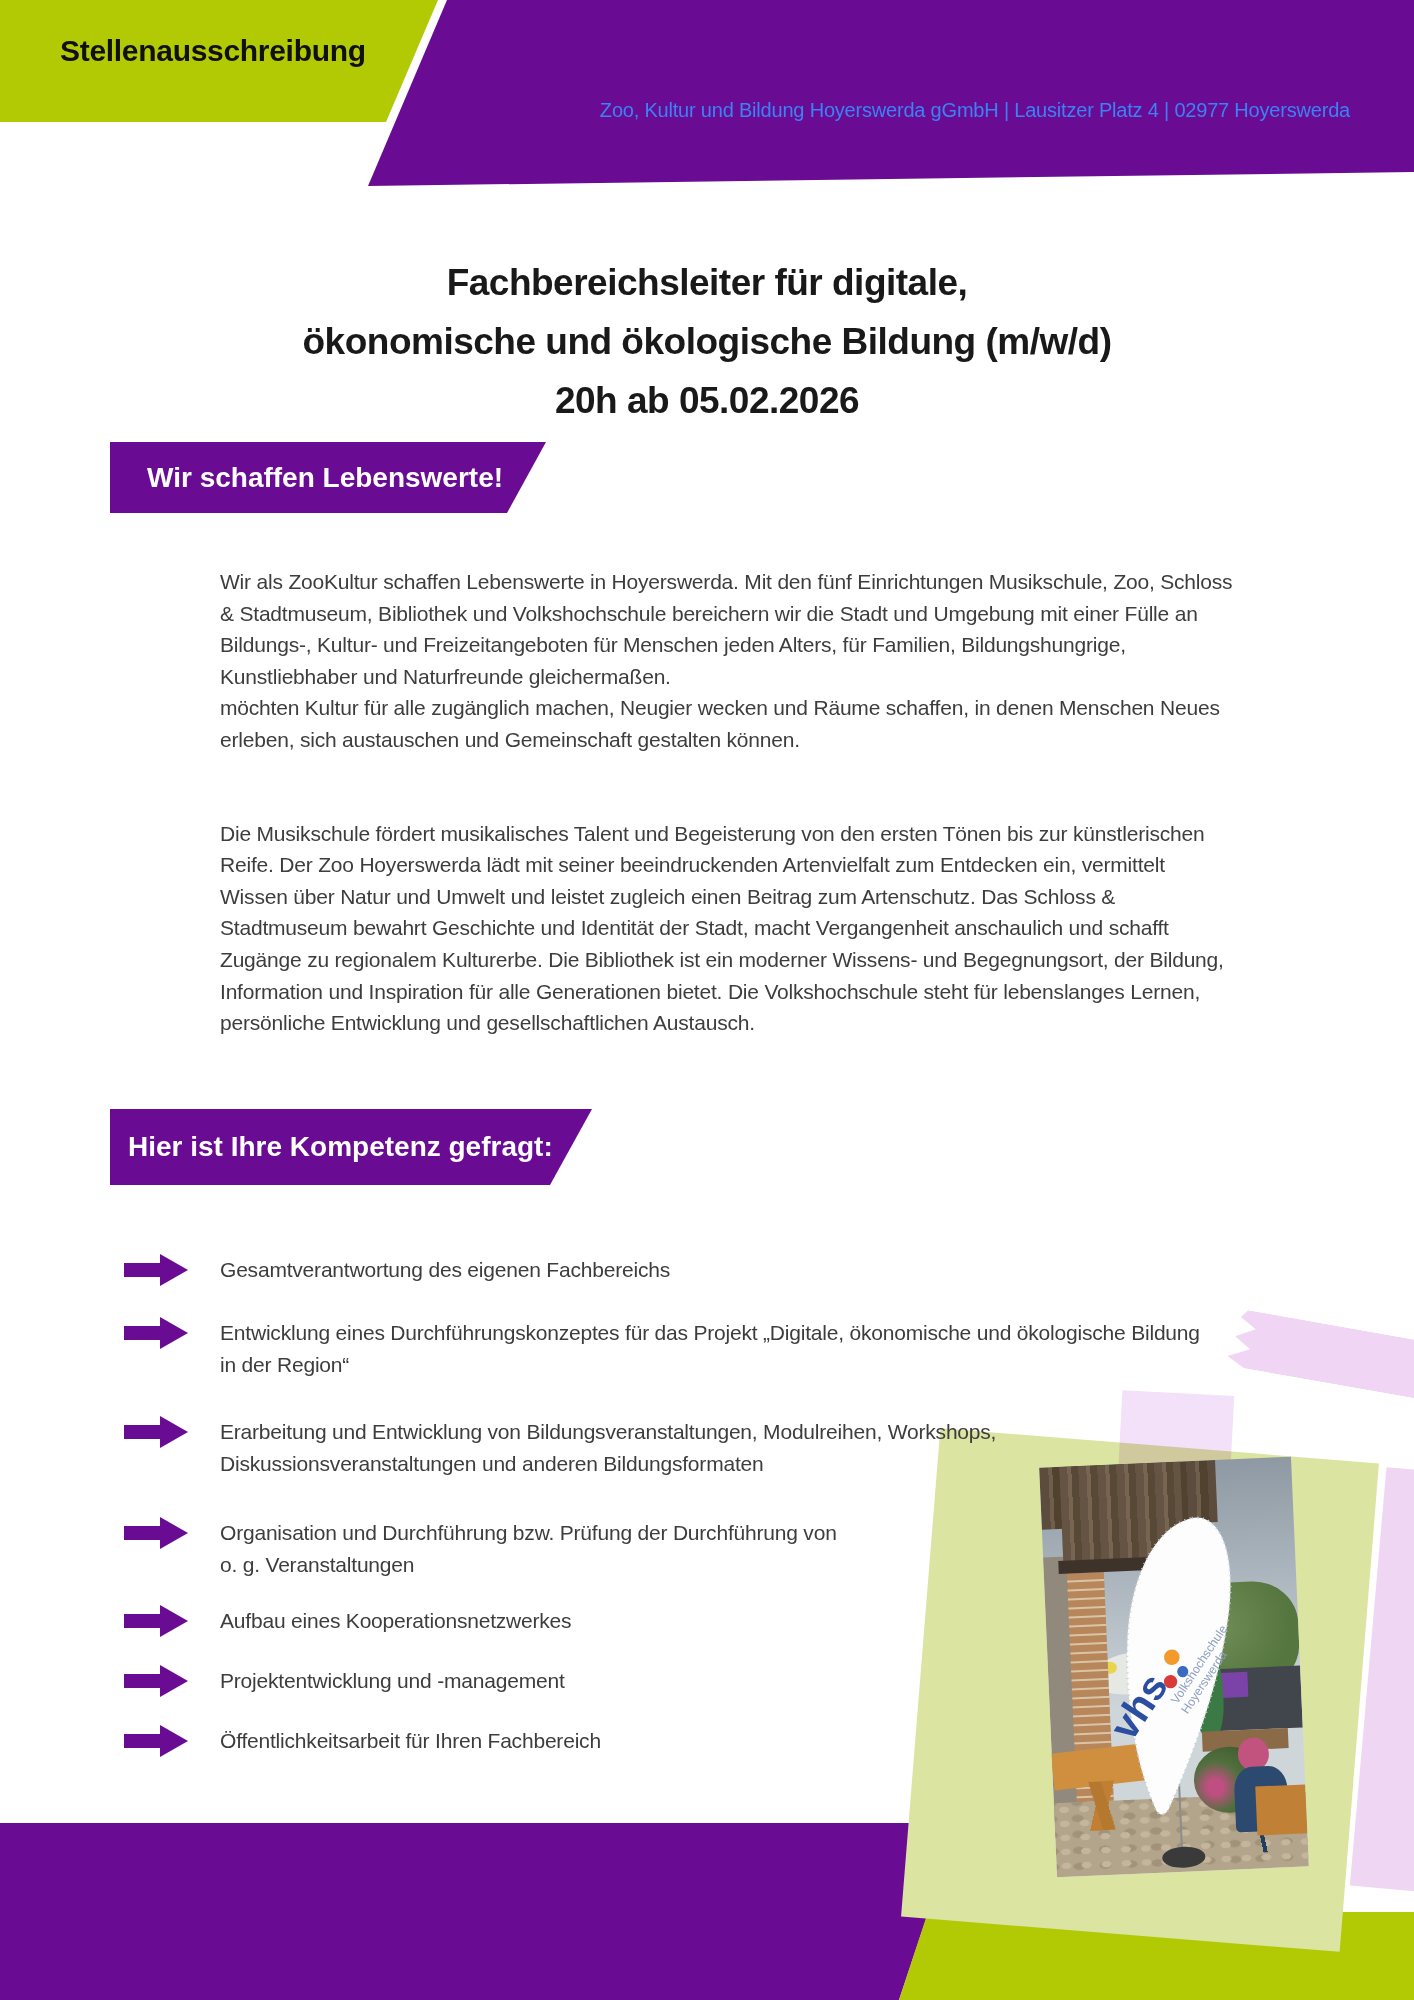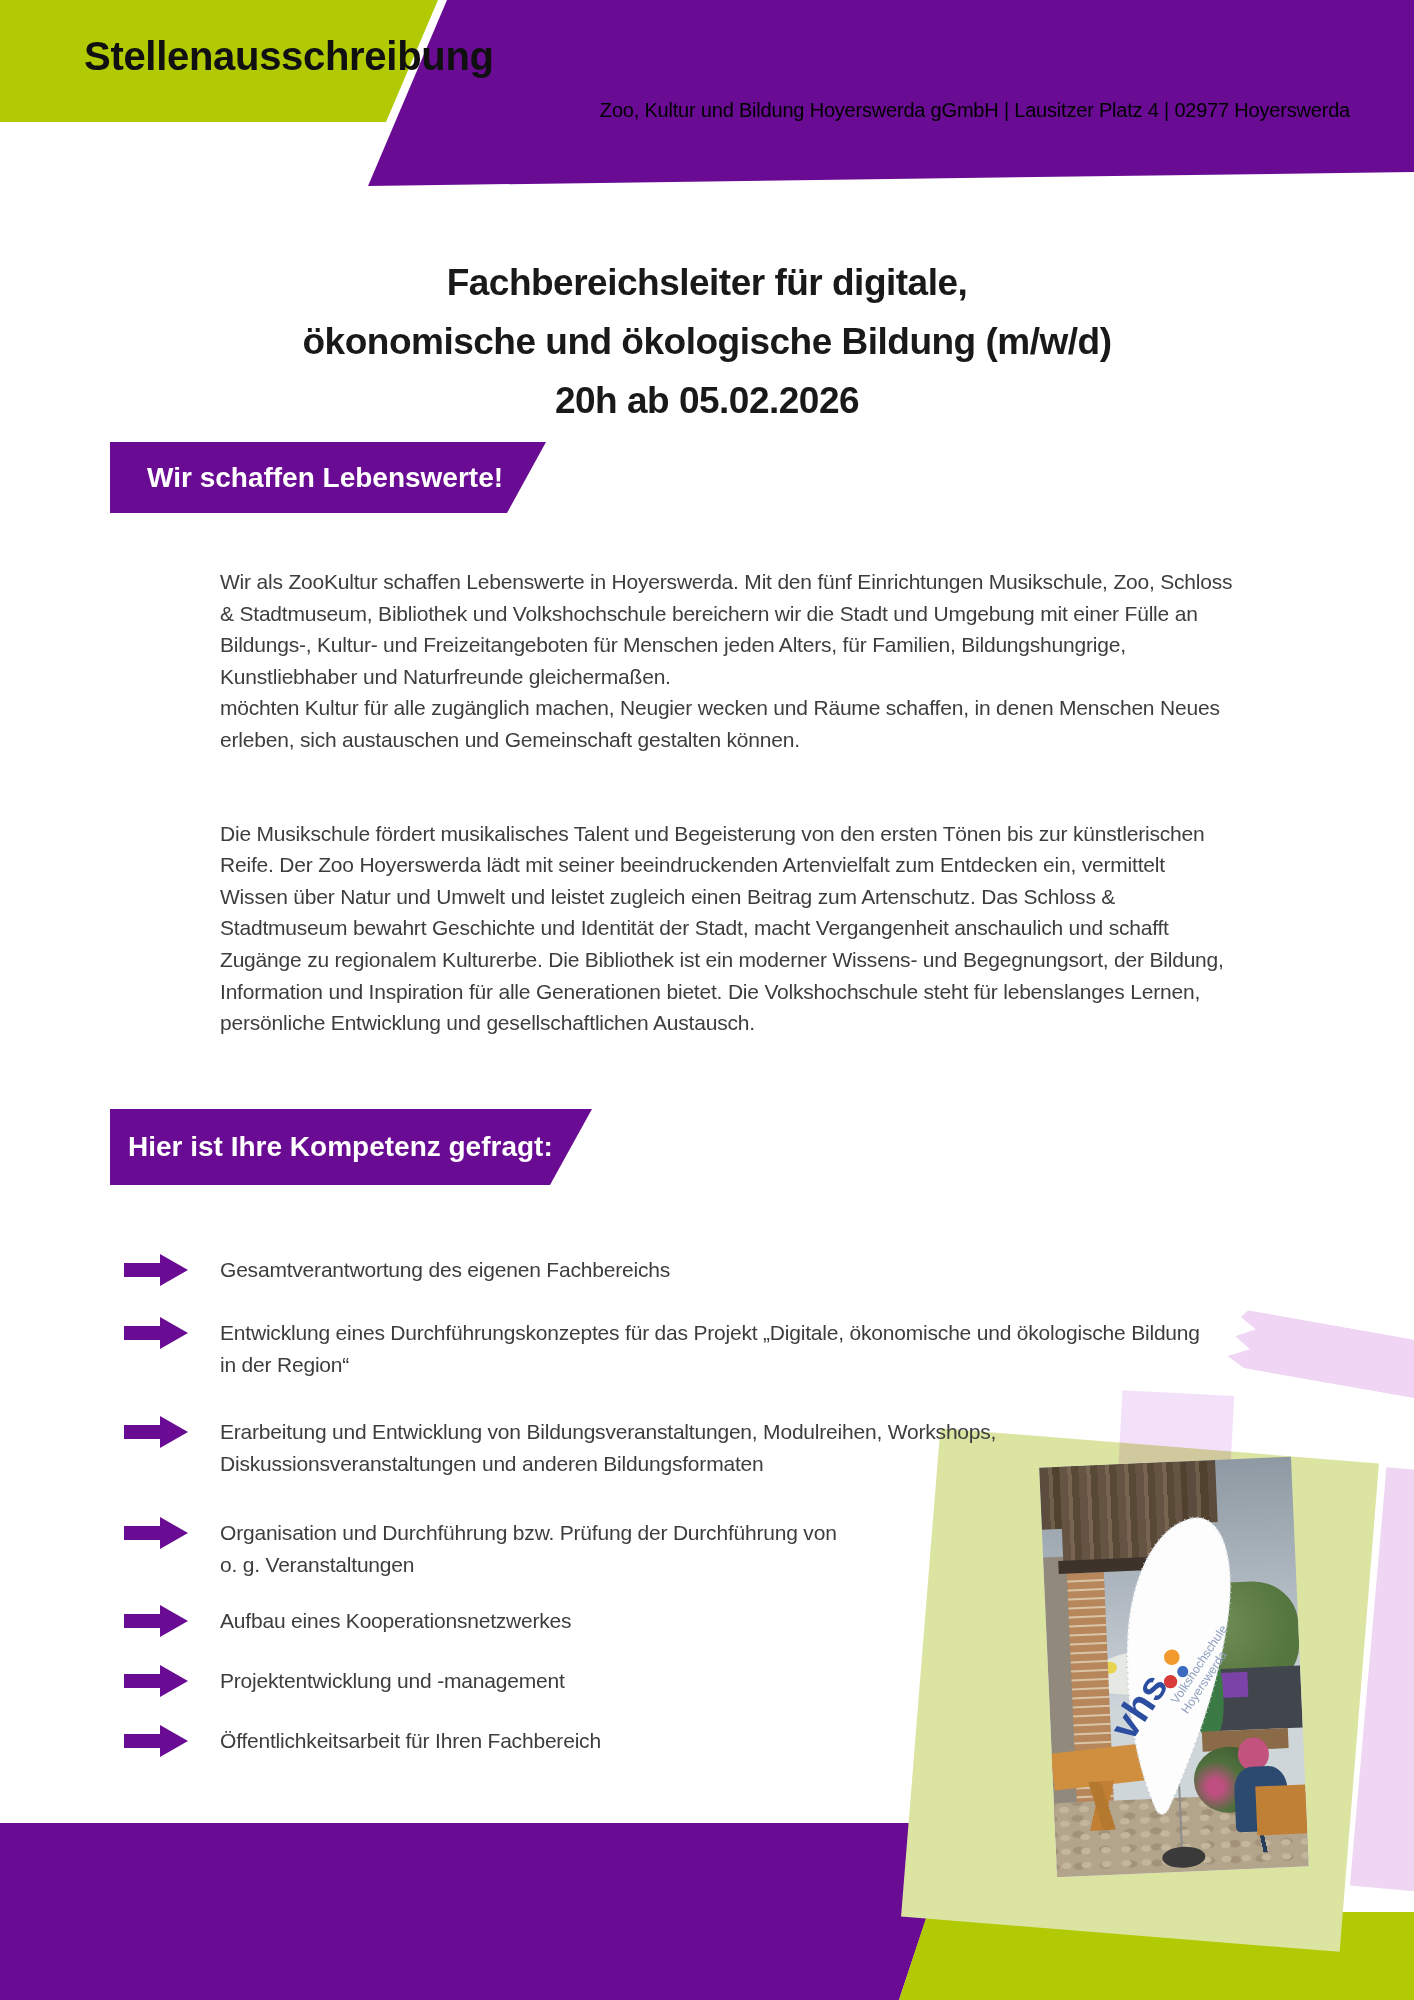--- a/index.html
+++ b/index.html
@@ -5,22 +5,22 @@
   html,body{margin:0;padding:0;background:#888;}
   #page{position:relative;width:1414px;height:2000px;background:#ffffff;overflow:hidden;
         font-family:"Liberation Sans",sans-serif;margin:0 auto;}
   .abs{position:absolute;}
 
   
   .hdr-purple{left:0;top:0;width:1414px;height:186px;background:var(--purple);
     clip-path:polygon(447px 0,1414px 0,1414px 172px,368px 186px);z-index:6;}
   .hdr-green{left:0;top:0;width:460px;height:122px;background:var(--green);
     clip-path:polygon(0 0,438px 0,386px 122px,0 122px);z-index:7;}
-  .badge{left:84px;top:34px;font-size:40px;font-weight:bold;color:#101010;z-index:8;letter-spacing:-0.3px;}
-  .org-line{right:64px;top:99px;font-size:20px;color:#000000;z-index:8;letter-spacing:-0.2px;}
+  .badge{left:60px;top:34px;font-size:30px;font-weight:bold;color:#101010;z-index:8;letter-spacing:-0.3px;}
+  .org-line{right:64px;top:99px;font-size:20px;color:#3b82f6;z-index:8;letter-spacing:-0.2px;}
 
   
   .title{left:0;top:253px;width:1414px;text-align:center;z-index:6;color:#191919;
     font-size:37px;font-weight:bold;line-height:59px;letter-spacing:-0.5px;}
 
   
   .banner{background:var(--purple);color:#fff;font-weight:bold;font-size:28px;z-index:6;
     display:flex;align-items:center;padding-left:18px;box-sizing:border-box;}
   .banner1{left:110px;top:442px;width:436px;height:71px;
     clip-path:polygon(0 0,436px 0,397px 71px,0 71px);padding-left:37px;}

